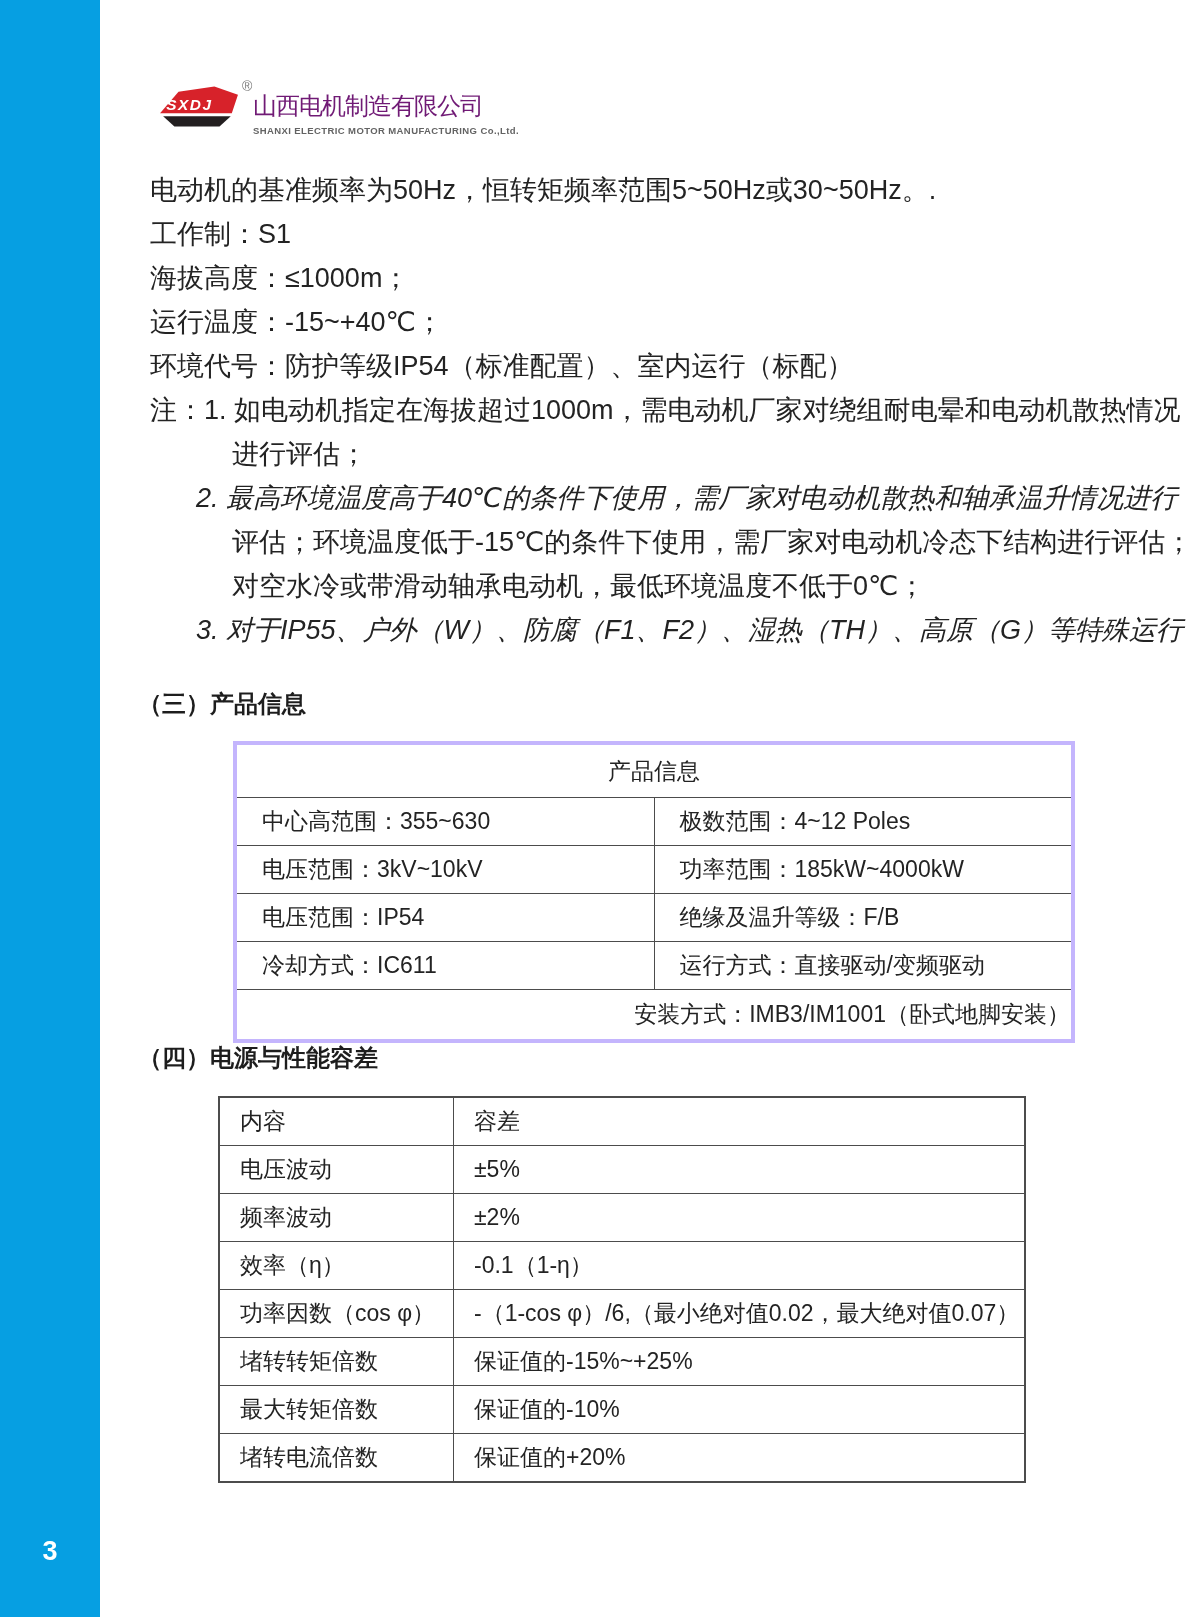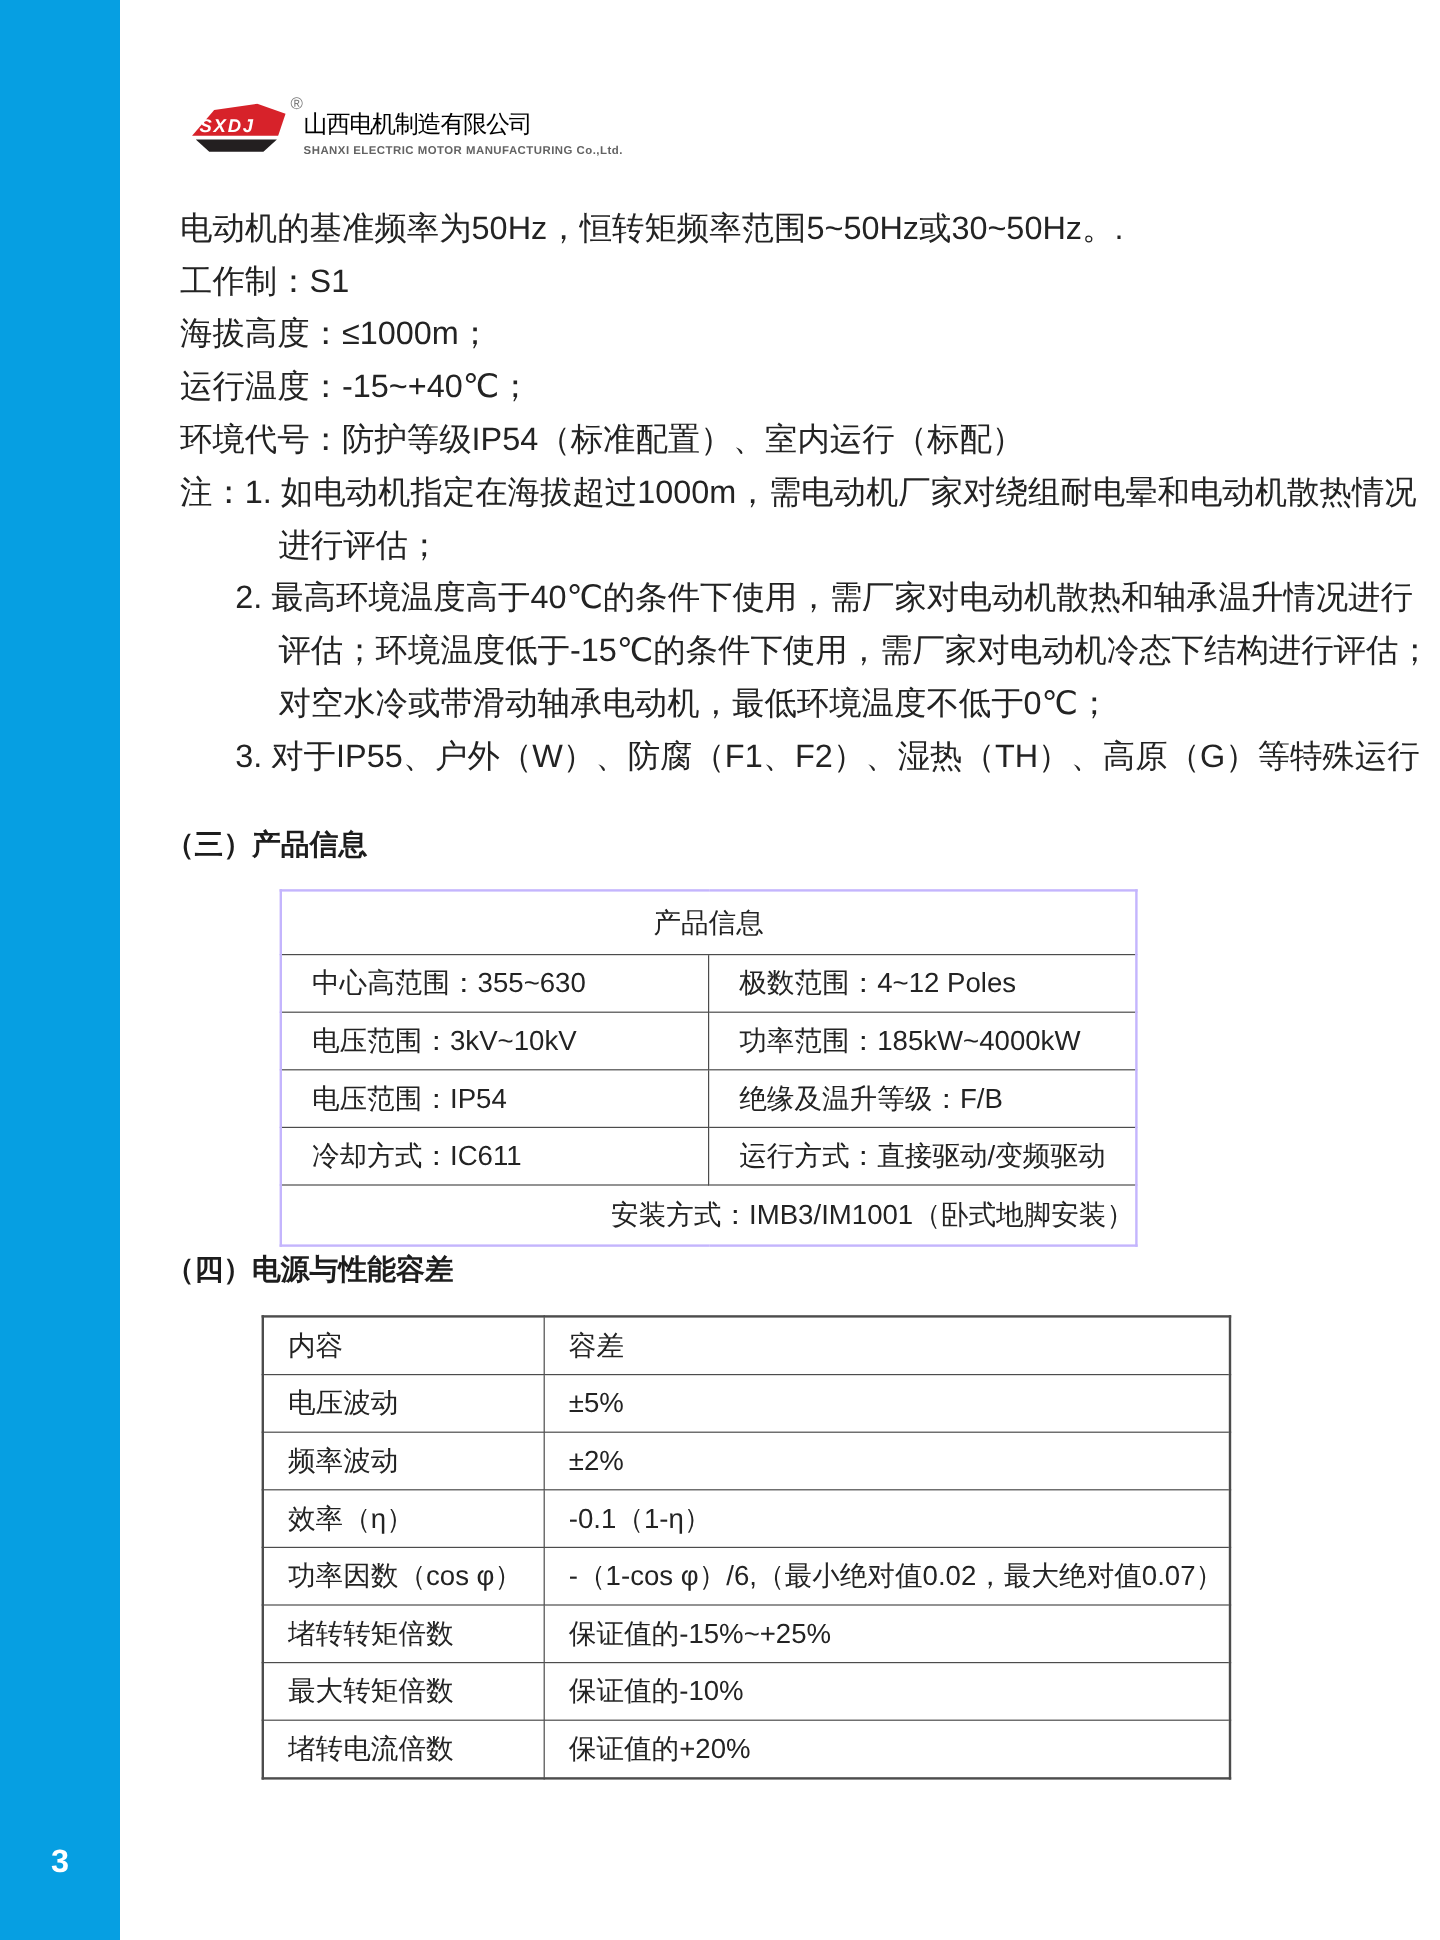--- a/index.html
+++ b/index.html
@@ -11,38 +11,38 @@
   
   .bluebar { position:absolute; left:0; top:0; width:100px; height:1617px; background:#069fe2; }
   .pagenum { position:absolute; top:1536px; left:0; width:100px; text-align:center;
     font-size:27px; font-weight:bold; color:#ffffff; }
 
   
   .brand { position:absolute; left:140px; top:70px; width:520px; height:72px; }
   .logo-svg { position:absolute; left:18px; top:16px; width:82px; height:42px; }
   .reg { position:absolute; left:102px; top:8px; font-size:14px; color:#7a7a7a; }
   .names { position:absolute; left:113px; top:20px; }
-  .cn { font-size:20px; letter-spacing:-1px; color:#000000; white-space:nowrap; }
+  .cn { font-size:24px; letter-spacing:-1px; color:#701a75; white-space:nowrap; }
   .en { font-size:9.5px; letter-spacing:0.4px; color:#636363; font-weight:bold;
         margin-top:3px; white-space:nowrap; }
 
   
   .bodytext { position:absolute; left:150px; top:168px; width:940px; font-size:27px; }
   .bodytext p { margin:0; height:44px; line-height:44px; white-space:nowrap; }
-  .indent1 { padding-left:46px; }
+  .indent1 { padding-left:46px;font-style:italic; }
   .indent2 { padding-left:82px; }
 
   .sec-h { position:absolute; left:138px; margin:0; font-size:24px; font-weight:bold; color:#1d1d1d; }
   .sec-h.s3 { top:688px; }
   .sec-h.s4 { top:1042px; }
 
   table { border-collapse:collapse; table-layout:fixed; font-size:23px; color:#232323; }
   td, th { border:1.5px solid #4c4c4c; font-weight:normal; vertical-align:middle; }
 
-  .t1 { position:absolute; left:233px; top:741px; width:715px; border:2px solid #c4b5fd; }
+  .t1 { position:absolute; left:233px; top:741px; width:842px; border:4px solid #c4b5fd; }
   .t1 .title-row td { height:50px; text-align:center; }
   .t1 td.cell { height:45px; padding-left:25px; text-align:left; }
   .t1 .footer-row td { height:47px; text-align:right; }
 
   .t2 { position:absolute; left:218px; top:1096px; width:808px; border:2px solid #4c4c4c; }
   .t2 td { height:45px; padding-left:20px; text-align:left; white-space:nowrap; }
   .t2 .c1 { width:212px; }
 </style>
 </head>
 <body>

